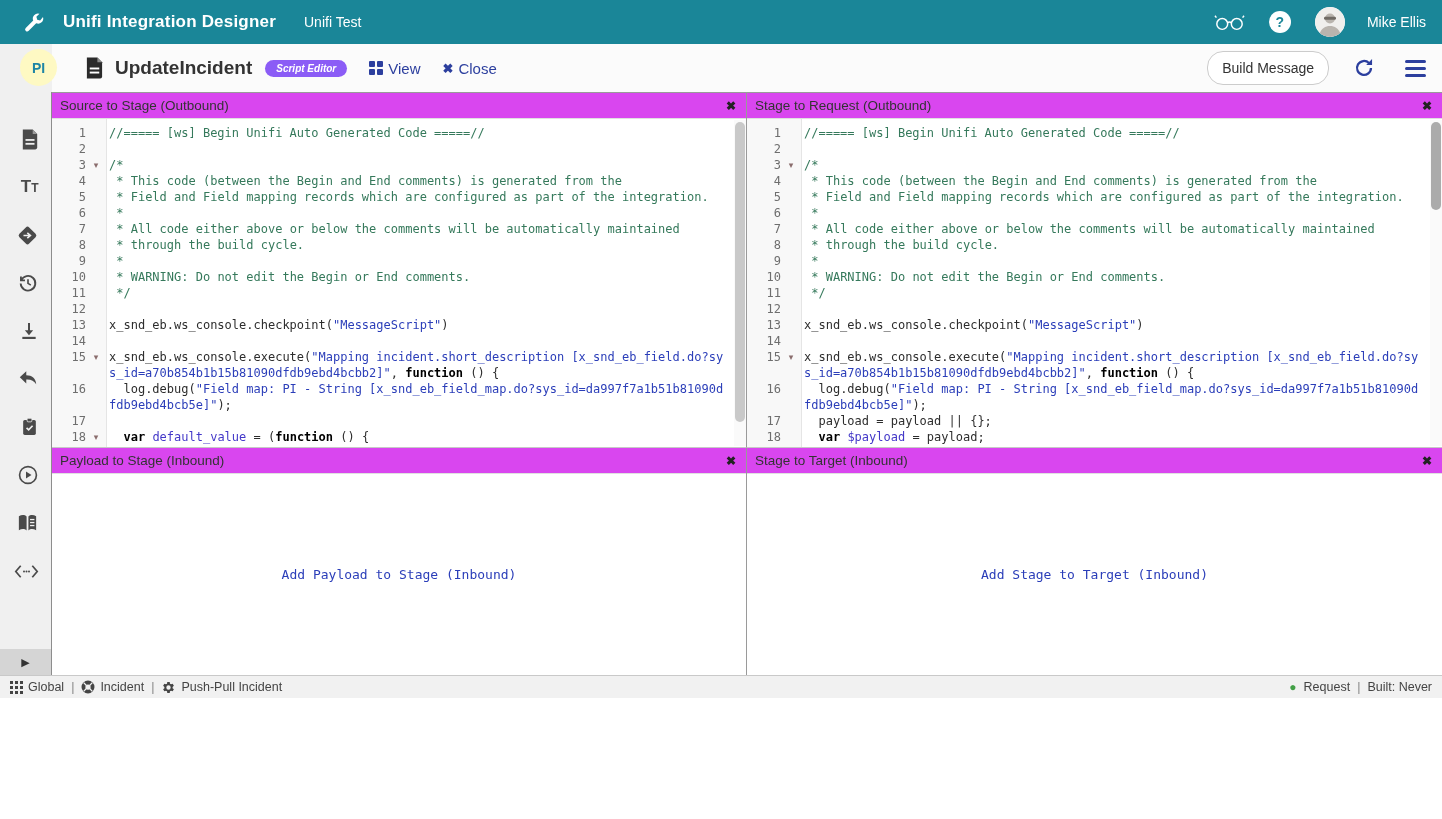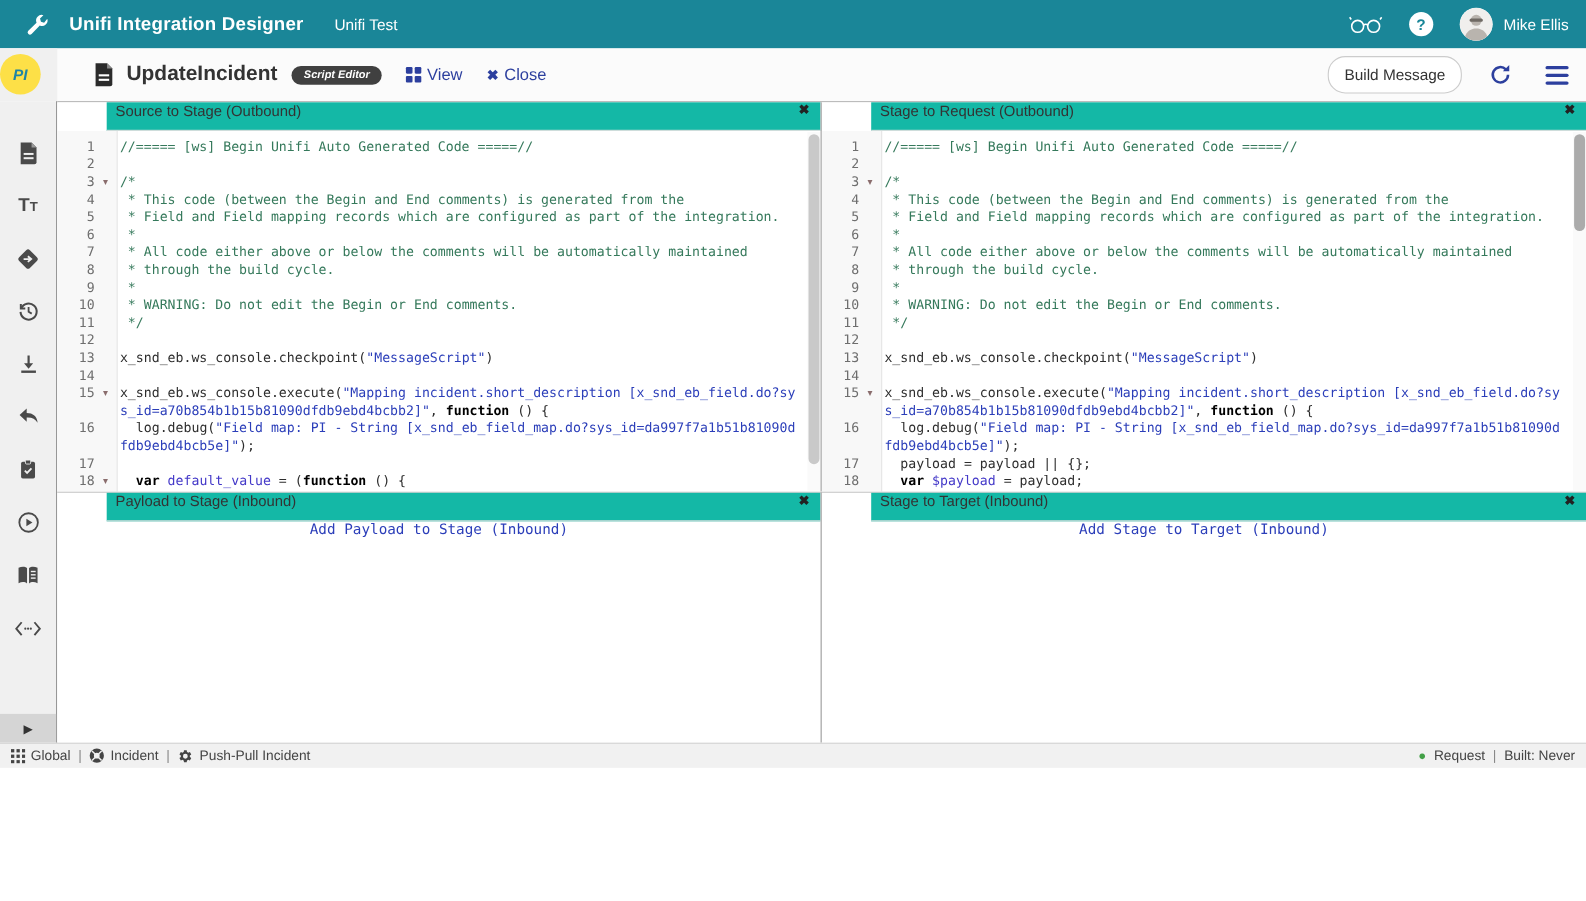--- a/index.html
+++ b/index.html
@@ -7,80 +7,80 @@
   body { font-family:"Liberation Sans",sans-serif; background:#fff; overflow:hidden; }
   .app { width:1442px; height:698px; display:flex; flex-direction:column; }
 
   
   .navbar { flex:0 0 44px; background:#1a8698; color:#fff; display:flex; align-items:center; padding:0 16px; }
   .navbar .wrench { display:flex; margin-left:6px; cursor:pointer; }
   .app-title { font-size:17px; font-weight:700; margin-left:18px; letter-spacing:.2px; cursor:pointer; }
   .env-label { font-size:14px; margin-left:28px; cursor:pointer; }
   .nav-right { margin-left:auto; display:flex; align-items:center; gap:24px; }
   .help-circle { width:22px; height:22px; border-radius:50%; background:#fff; color:#1a8698; font-weight:700; font-size:14px; display:flex; align-items:center; justify-content:center; cursor:pointer; }
-  .user-chip { display:flex; align-items:center; gap:10px; cursor:pointer; }
+  .user-chip { display:flex; align-items:center; gap:22px; cursor:pointer; }
   .user-chip .avatar { width:30px; height:30px; border-radius:50%; overflow:hidden; background:#fff; display:flex; }
   .user-name { font-size:14px; }
 
   
   .toolbar { flex:0 0 48px; background:#fbfbfb; display:flex; align-items:center; position:relative; padding-left:52px; }
   .toolbar::before { content:""; position:absolute; left:0; top:0; width:52px; height:100%; background:#f0f0f0; }
-  .pi-avatar { position:absolute; left:0; top:5px; width:37px; height:37px; border-radius:50%; background:#fde047; color:#1e85a5; font-weight:700; font-size:14px; display:flex; align-items:center; justify-content:center; cursor:pointer; z-index:2;font-style:italic; }
+  .pi-avatar { position:absolute; left:20px; top:5px; width:37px; height:37px; border-radius:50%; background:#fef9c3; color:#1e85a5; font-weight:700; font-size:14px; display:flex; align-items:center; justify-content:center; cursor:pointer; z-index:2; }
   .doc-icon { margin-left:33px; display:flex; }
   .record-title { font-size:19px; font-weight:600; color:#333; margin-left:11px; white-space:nowrap; }
-  .badge { background:#404040; color:#fff; font-size:10px; font-weight:700; font-style:italic; padding:3px 11px; border-radius:10px; margin-left:13px; white-space:nowrap; }
+  .badge { background:#8b5cf6; color:#fff; font-size:10px; font-weight:700; font-style:italic; padding:3px 11px; border-radius:10px; margin-left:13px; white-space:nowrap; }
   .tb-link { display:flex; align-items:center; gap:5px; color:#2c3f9e; font-size:15px; margin-left:22px; cursor:pointer; white-space:nowrap; }
   .grid-ic { width:14px; height:14px; display:grid; grid-template-columns:1fr 1fr; grid-template-rows:1fr 1fr; gap:2px; }
   .grid-ic i { background:#2c3f9e; border-radius:1px; }
   .x-glyph { font-weight:700; font-size:13px; }
   .toolbar-right { margin-left:auto; display:flex; align-items:center; padding-right:16px; }
   .btn { height:34px; padding:0 14px; font-size:14px; border:1px solid #ccc; background:#fff; color:#333; border-radius:16px; font-family:inherit; cursor:pointer; white-space:nowrap; }
   .btn-group { display:flex; margin-left:8px; }
   .btn-group .btn { border-radius:0; }
   .btn-group .btn:first-child { border-radius:4px 0 0 4px; }
   .btn-group .btn:last-child { border-radius:0 4px 4px 0; }
   .btn.danger { background:#d9534f; border-color:#d43f3a; color:#fff; }
   .btn.primary { background:#1c7d95; border-color:#176a80; color:#fff; }
   .refresh-ic { margin-left:24px; display:flex; cursor:pointer; }
   .hamburger { margin-left:30px; display:flex; flex-direction:column; gap:4px; cursor:pointer; }
   .hamburger i { width:21px; height:3px; background:#2c3f9e; border-radius:1.5px; }
 
   
   .main { flex:1; display:flex; min-height:0; }
   .sidebar { flex:0 0 52px; background:#f0f0f0; border-right:1px solid #8d8d8d; display:flex; flex-direction:column; align-items:center; padding-top:36px; gap:26px; position:relative; }
-  .side-ic { width:26px; height:22px; display:flex; align-items:center; justify-content:center; color:#4a4a4a; cursor:pointer; }
+  .side-ic { width:26px; height:22px; display:flex; align-items:center; justify-content:flex-end; color:#4a4a4a; cursor:pointer; }
   .tt-glyph { font-weight:700; font-size:17px; font-variant:small-caps; color:#4a4a4a; line-height:20px; }
   .sidebar-expand { position:absolute; bottom:0; left:0; width:51px; height:26px; background:#d5d5d5; display:flex; align-items:center; justify-content:center; color:#333; font-size:11px; cursor:pointer; }
 
   .content { flex:1; display:grid; grid-template-columns:694px 1fr; grid-template-rows:354px 1fr; border-top:1px solid #9a9a9a; min-width:0; }
   .panel { background:#fff; position:relative; display:flex; flex-direction:column; min-width:0; min-height:0; }
   .panel.rightcol { border-left:1px solid #9a9a9a; }
   .panel.bottomrow { border-top:1px solid #c7c7c7; }
-  .panel-h { flex:0 0 26px; display:flex; padding:0 10px 0 8px; font-size:13.5px; color:#333; border-bottom:1px solid #e0e0e0; background:#14b8a6;margin-left:45px; }
+  .panel-h { flex:0 0 26px; display:flex; align-items:center; padding:0 10px 0 8px; font-size:13.5px; color:#333; border-bottom:1px solid #e0e0e0; background:#d946ef; }
   .panel-close { margin-left:auto; font-size:12px; font-weight:700; color:#222; cursor:pointer; }
   .panel-body { flex:1; position:relative; overflow:hidden; }
 
   
   .editor { position:absolute; inset:0; padding-top:6px; font-family:"DejaVu Sans Mono",monospace; font-size:12px; line-height:16px; }
   .editor::before { content:""; position:absolute; left:0; top:0; bottom:0; width:54px; background:#f8f8f8; border-right:1px solid #e5e5e5; }
   .cm-row { display:flex; position:relative; min-height:16px; }
   .cm-g { flex:0 0 34px; text-align:right; color:#6e6e6e; }
   .cm-f { flex:0 0 20px; text-align:center; color:#8a6d6d; font-size:9px; line-height:16px; font-family:"Liberation Sans",sans-serif; cursor:pointer; }
   .cm-c { flex:1; white-space:pre-wrap; word-break:break-all; padding-left:3px; padding-right:18px; color:#2d2d2d; }
   .tok-cmt { color:#35795b; }
   .tok-str { color:#2b3eb9; }
   .tok-kw  { color:#000000; font-weight:bold; }
   .tok-def { color:#4338c8; }
   .tok-pln { color:#2d2d2d; }
   .vscroll { position:absolute; top:1px; right:0; bottom:1px; width:12px; background:#fafafa; }
   .vscroll .thumb { position:absolute; left:1px; width:10px; border-radius:6px; cursor:pointer; }
   .thumb.long { top:2px; height:300px; background:#c9c9c9; }
   .thumb.short { top:2px; height:88px; background:#ababab; }
 
-  .empty-body { display:flex; justify-content:center; }
+  .empty-body { display:flex; align-items:center; justify-content:center; }
   .add-link { font-family:"DejaVu Sans Mono",monospace; font-size:13px; color:#2b3eb9; cursor:pointer; }
 
   
   .statusbar { flex:0 0 23px; background:#f1f1f1; border-top:1px solid #c9c9c9; display:flex; align-items:center; font-size:12.5px; color:#444; padding:0 10px; gap:7px; }
   .sb-item { display:flex; align-items:center; gap:5px; cursor:pointer; }
   .sep { color:#888; }
   .sb-right { margin-left:auto; display:flex; align-items:center; gap:7px; }
   .dot { color:#43a047; font-size:12px; line-height:1; }
 </style>
 </head>

